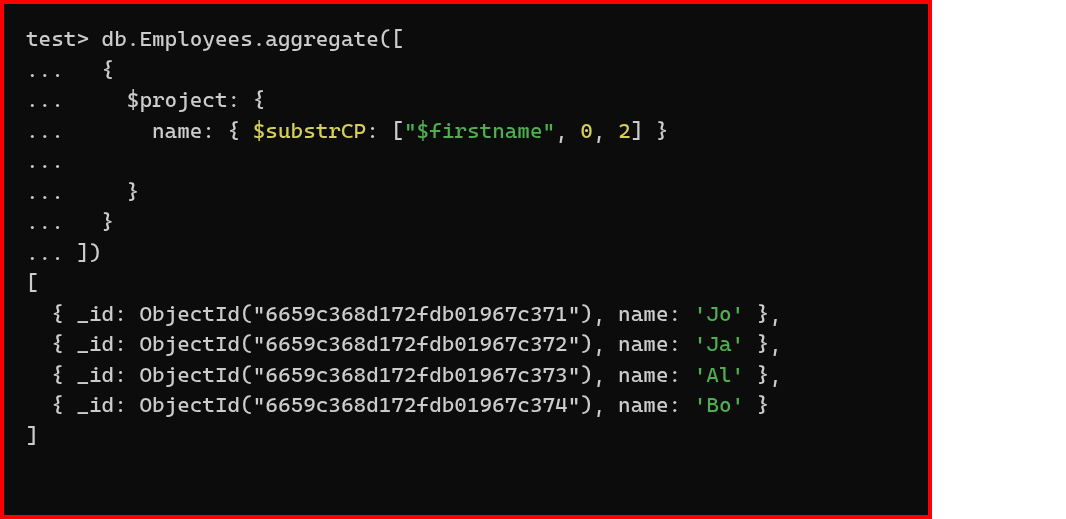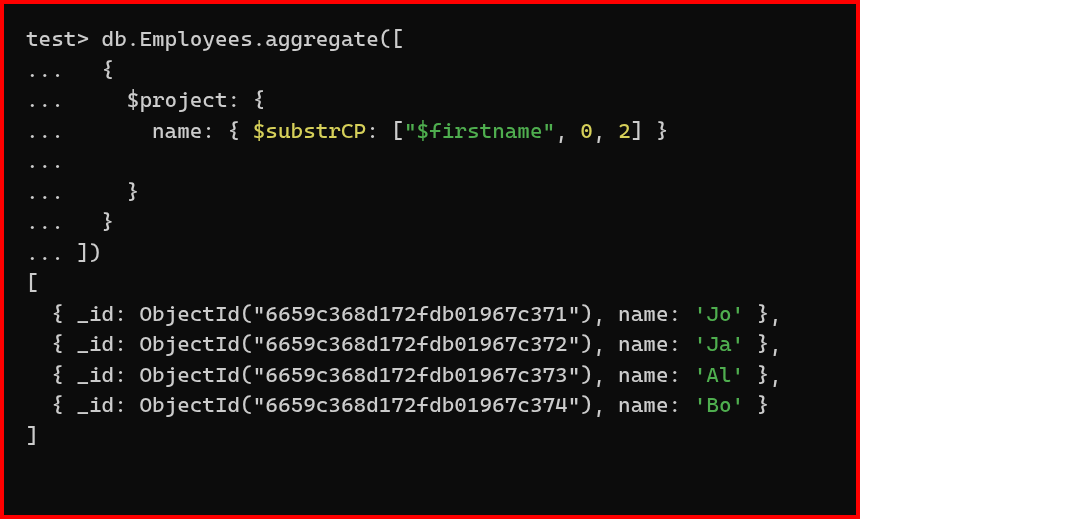--- a/index.html
+++ b/index.html
@@ -5,21 +5,21 @@
   body {
     margin: 0;
     padding: 0;
     background: #ffffff;
     width: 1066px;
     height: 519px;
     overflow: hidden;
   }
   .terminal {
     box-sizing: border-box;
-    width: 860px;
+    width: 932px;
     height: 519px;
     background: #0c0c0c;
     border: 4px solid #ff0000;
     padding: 20px 22px;
     font-family: "Cascadia Mono", "Consolas", "Menlo", monospace;
     font-size: 21.5px;
     line-height: 1.42;
     color: #cccccc;
     white-space: pre;
   }

